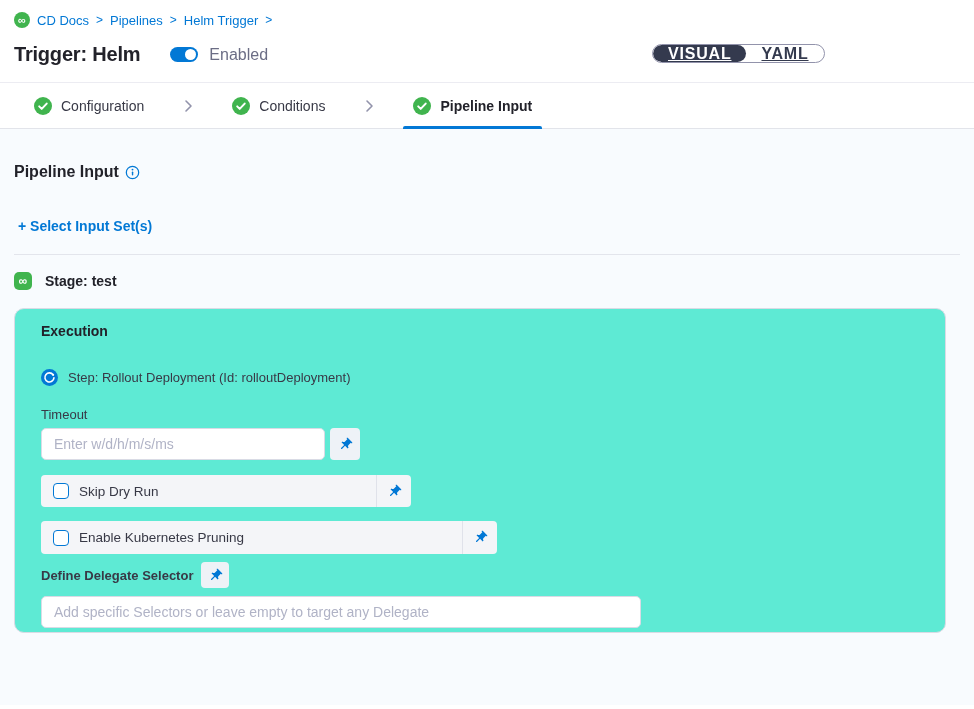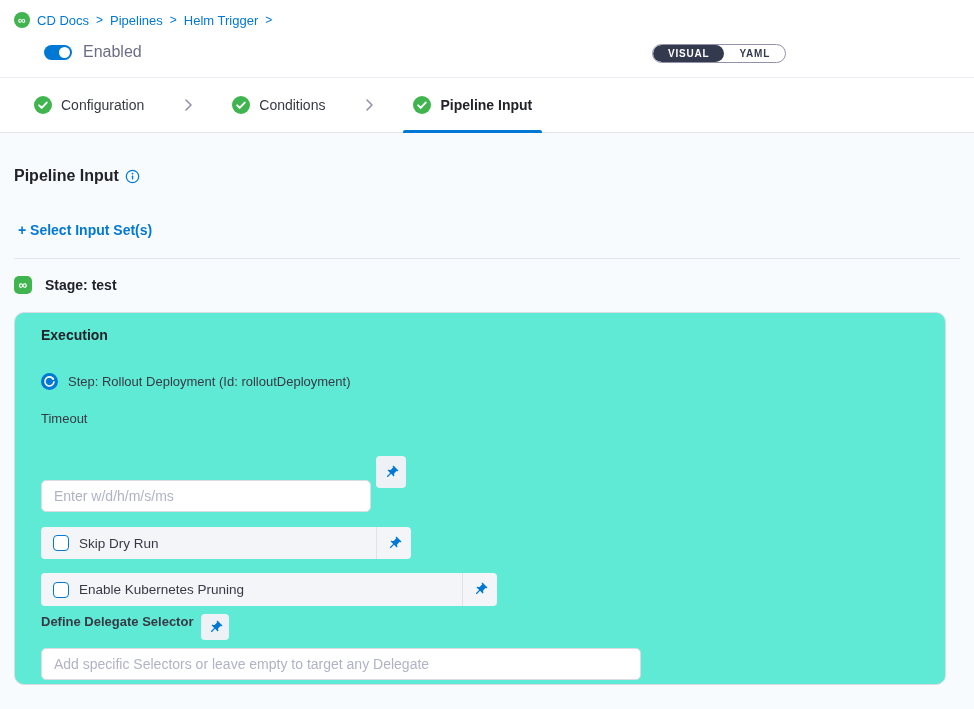--- a/index.html
+++ b/index.html
@@ -34,28 +34,28 @@
   }
   .enabled-label { margin-left:11px; font-size:16px; color:#6b6d85; }
 
   .mode-switch {
     position:absolute; left:652px; top:44px; height:19px;
     display:flex; align-items:stretch; border:1px solid #9293ab; border-radius:10px;
     background:#fff; overflow:hidden;
   }
   .mode-btn {
     border:none; background:transparent; font-family:inherit;
-    font-size:10px; font-weight:700; letter-spacing:0.8px; color:#343a4e;
-    padding:0 15px; cursor:pointer; display:flex; align-items:center;
+    font-size:16px; font-weight:700; letter-spacing:0.8px; color:#343a4e;
+    padding:0 15px; cursor:pointer; display:flex; align-items:center;text-decoration:underline;
   }
   .mode-btn.active { background:#343a4e; color:#fff; border-radius:10px; }
 
   
   .tabbar {
-    display:flex; align-items:stretch; height:56px; padding-left:24px;
+    display:flex; align-items:stretch; height:47px; padding-left:24px;
     background:#fff; border-top:1px solid #ececf2; border-bottom:1px solid #e2e4ea;
   }
   .tab {
     display:flex; align-items:center; gap:9px; padding:0 10px;
     position:relative; font-size:14px; color:#383946; cursor:pointer;
   }
   .tab.active { font-weight:700; color:#22222a; }
   .tab.active::after {
     content:""; position:absolute; left:0; right:0; bottom:-1px; height:3px;
     background:#0278d5; border-radius:2px 2px 0 0;
@@ -93,21 +93,21 @@
   .step-row { margin-top:30px; display:flex; align-items:center; gap:10px;
     font-size:13px; font-weight:400; color:#383946; }
   .field-label { display:block; margin-top:21px; font-size:13px; color:#383946; }
   .timeout-row { margin-top:6px; display:flex; align-items:center; gap:5px; }
   input.text {
     height:32px; border:1px solid #d9dbe5; border-radius:5px; padding:0 12px;
     font-size:14px; color:#383946; background:#fff; outline:none;
     font-family:inherit;
   }
   input.text::placeholder { color:#b0b3c6; }
-  .timeout-input { width:330px;margin-top:48px; }
+  .timeout-input { width:284px; }
   .pin-btn {
     width:30px; height:32px; border:none; border-radius:4px; background:#eef2f7;
     display:flex; align-items:center; justify-content:center; cursor:pointer; padding:0;
   }
   .pin-btn.plain { background:transparent; width:34px; }
   .pin-rot { transform:rotate(45deg); display:block; }
 
   .check-row {
     margin-top:15px; height:32px; background:#f4f5f8; border-radius:4px;
     display:flex; align-items:center; padding-left:12px;
@@ -116,21 +116,21 @@
   .cb {
     width:16px; height:16px; border:1.5px solid #0278d5; border-radius:4px;
     background:#fff; cursor:pointer; flex:none;
   }
   .cb-label { margin-left:10px; font-size:13.5px; color:#383946; flex:1; }
   .vdiv { width:1px; align-self:stretch; background:#e0e2ea; }
   .row-skip { width:370px; }
   .row-prune { width:456px; }
 
   .dl-label { margin-top:16px; font-size:13px; color:#383946; }
-  .define-row { margin-top:8px; display:flex; align-items:flex-start; gap:8px; }
+  .define-row { margin-top:8px; display:flex; align-items:center; gap:8px; }
   .define-label { font-size:13px; font-weight:700; color:#383946; }
   .define-pin { width:28px; height:26px; }
   .delegate-input { margin-top:8px; width:600px; }
 
   svg { display:block; }
 </style>
 </head>
 <body>
 
 <div class="page">
@@ -140,20 +140,21 @@
       <span class="h-icon">∞</span>
       <a>CD Docs</a>
       <span class="crumb-sep">&gt;</span>
       <a>Pipelines</a>
       <span class="crumb-sep">&gt;</span>
       <a>Helm Trigger</a>
       <span class="crumb-sep">&gt;</span>
     </nav>
 
     <div class="title-row">
+      <h1>Trigger: Helm</h1>
       <span class="toggle">
           <span class="knob"></span>
         </span>
       <span class="enabled-label">Enabled</span>
     </div>
   </header>
 
   <div class="mode-switch">
     <button class="mode-btn active">VISUAL</button>
     <button class="mode-btn">YAML</button>

